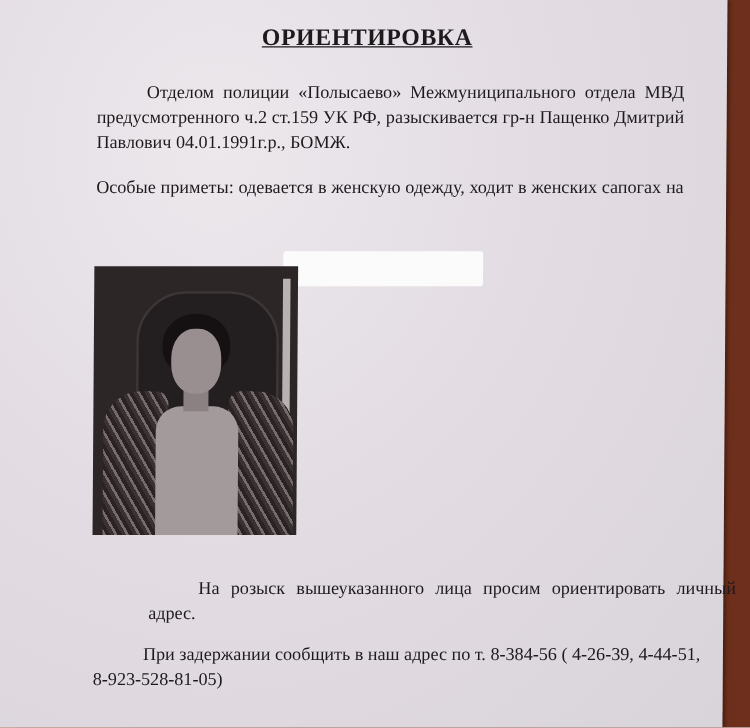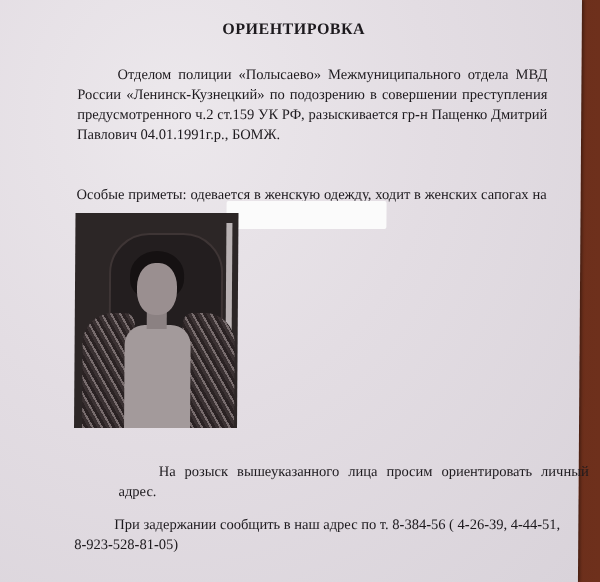--- a/index.html
+++ b/index.html
@@ -11,29 +11,29 @@
   .paper {
     position:absolute; left:0; top:0; width:582px; height:582px;
     background: radial-gradient(ellipse at 30% 20%, #ece8ec 0%, #e3dde3 45%, #d9d3da 100%);
     transform: skewX(-0.4deg);
     transform-origin: top left;
     box-shadow: 2px 0 3px rgba(0,0,0,0.35);
     color:#1d1a1e;
   }
   .title {
     position:absolute; left:0; width:588px; top:20px; text-align:center;
-    font-weight:bold; font-size:16px; letter-spacing:0.5px;
+    font-weight:bold; font-size:19px; letter-spacing:0.5px;text-decoration:underline;
   }
   .p {
     position:absolute; left:78px; width:470px; font-size:14.5px; line-height:20px;
     text-align:justify;
   }
   .p1 { top:64px; }
   .p1 .indent { padding-left:40px; }
-  .p2 { top:140px;margin-top:44px; }
+  .p2 { top:140px; }
   .p3 { top:185px; }
   .p4 { top:461px;margin-left:44px; }
   .p5 { top:514px; }
   .line { display:block; text-align-last:justify; white-space:nowrap; }
   .line.last { text-align-last:left; }
   .redaction {
     position:absolute; left:228px; top:201px; width:160px; height:28px;
     background:#fbfbfb; border-radius:2px;
   }
   .photo {
@@ -68,21 +68,20 @@
   .photo .furR { left:108px; border-radius:10px 30px 0 0; }
 </style>
 </head>
 <body>
 
 <div class="paper">
   <div class="title">ОРИЕНТИРОВКА</div>
 
   <div class="p p1">
     <span class="line indent">Отделом полиции «Полысаево» Межмуниципального отдела МВД</span>
-    <span class="line">России «Ленинск-Кузнецкий» по подозрению в совершении преступления</span>
     <span class="line">предусмотренного ч.2 ст.159 УК РФ,  разыскивается гр-н Пащенко Дмитрий</span>
     <span class="line last">Павлович 04.01.1991г.р., БОМЖ.</span>
   </div>
 
   <div class="p p2">
     <span class="line">Особые приметы: одевается в женскую одежду, ходит в женских сапогах на</span>
   </div>
 
 
   <div class="redaction"></div>

